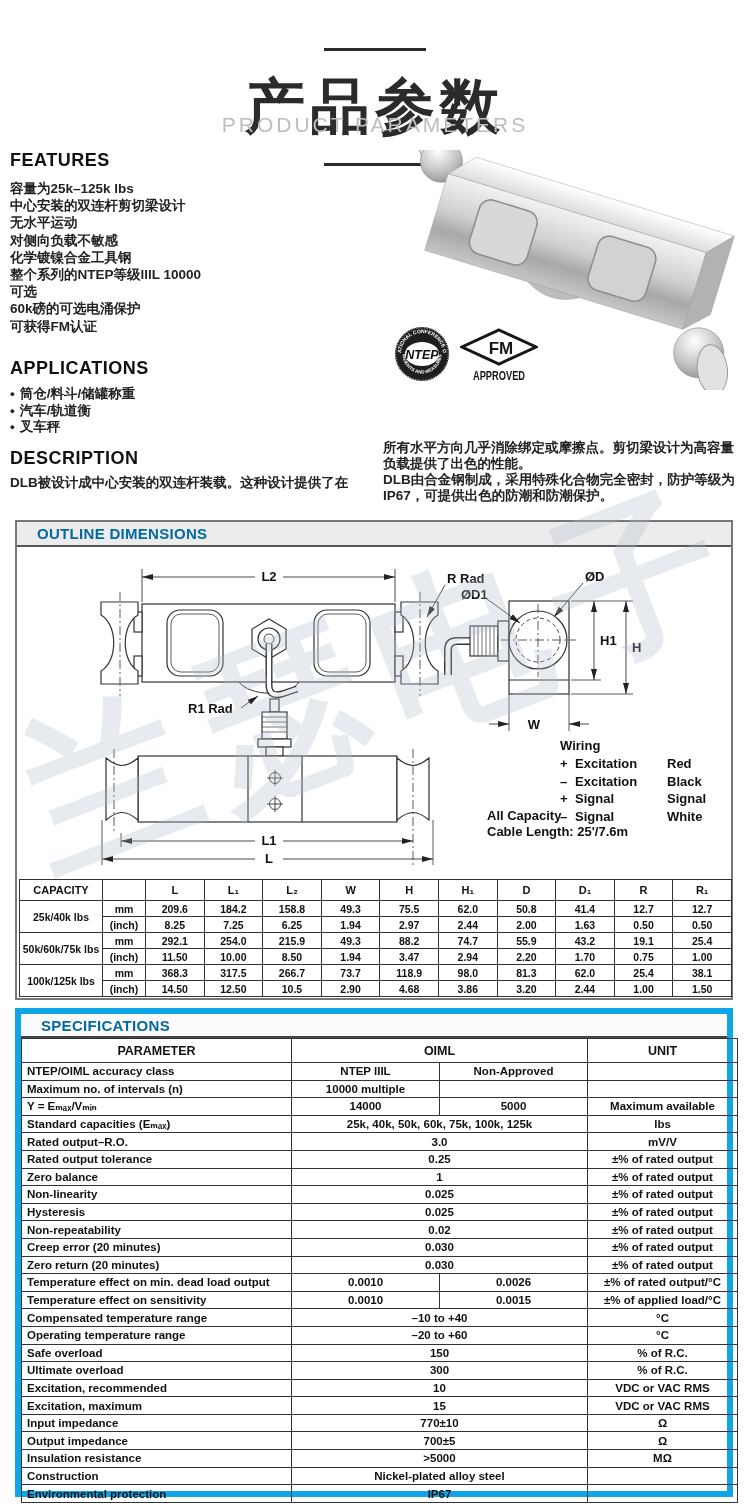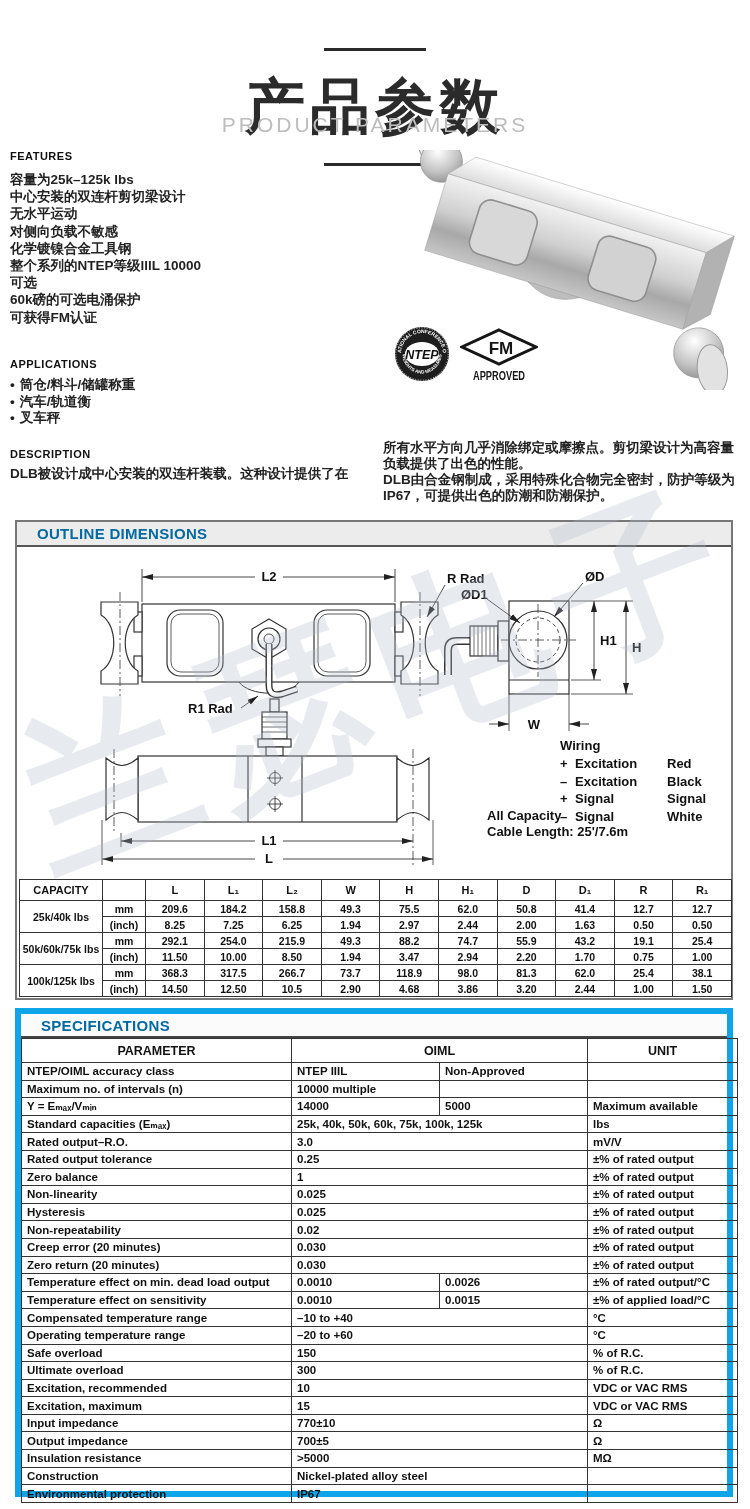--- a/index.html
+++ b/index.html
@@ -8,21 +8,21 @@
     font-family:"Liberation Sans","DejaVu Sans",sans-serif;color:#1c1c1c;
     overflow:hidden;
   }
   
   .title-row{position:absolute;left:0;top:48px;width:750px;display:flex;align-items:center;justify-content:center;gap:26px;flex-direction:column;}
   .title-line{width:102px;height:3px;background:#2a2a2a;}
   .page-title{font-size:60px;font-weight:bold;letter-spacing:5px;color:#2b2b2b;line-height:1;}
   .page-subtitle{position:absolute;left:0;top:113px;width:750px;text-align:center;
     font-size:21px;color:#bdbdbd;letter-spacing:3px;font-weight:500;}
   
-  .sec-heading{font-size:11px;font-weight:bold;letter-spacing:.5px;color:#111;}
+  .sec-heading{font-size:18px;font-weight:bold;letter-spacing:.5px;color:#111;}
   .features{position:absolute;left:10px;top:150px;width:368px;}
   .features .lines{margin-top:9px;font-size:13.5px;font-weight:bold;line-height:17.2px;color:#222;}
   .applications{position:absolute;left:10px;top:358px;width:368px;}
   .applications .items{margin-top:7px;font-size:13.5px;font-weight:bold;line-height:16.5px;color:#222;}
   .bullet{margin-right:5px;}
   .description{position:absolute;left:10px;top:448px;width:366px;}
   .description .intro{margin-top:6px;font-size:13.5px;font-weight:bold;line-height:16px;color:#222;}
   .description-right{position:absolute;left:383px;top:440px;width:362px;font-size:13.5px;font-weight:bold;line-height:16px;color:#222;}
   
   .photo{position:absolute;left:386px;top:150px;width:360px;height:240px;}
@@ -46,21 +46,21 @@
   table.cap{position:absolute;left:1px;right:1px;bottom:1px;width:712px;border-collapse:collapse;table-layout:fixed;margin:0 1px;}
   table.cap th,table.cap td{border:1px solid #333;text-align:center;padding:0;font-weight:bold;color:#111;}
   table.cap th{height:20px;font-size:11px;}
   table.cap td{height:15px;font-size:10.5px;}
   
   table.spec{width:100%;height:465px;border-collapse:collapse;table-layout:fixed;}
   table.spec th,table.spec td{border:1px solid #333;padding:0 5px;color:#111;}
   table.spec th{font-size:12.5px;font-weight:bold;text-align:center;height:23px;}
   table.spec td{font-size:11.5px;font-weight:bold;height:16px;}
   td.p{text-align:left;}
-  td.v,td.u{text-align:left;}
+  td.v,td.u{text-align:center;}
   
   .watermark{position:absolute;left:30px;top:700px;width:760px;font-size:170px;font-weight:bold;
     color:rgba(175,190,205,0.30);letter-spacing:18px;transform:rotate(-21deg);transform-origin:0 50%;
     pointer-events:none;z-index:6;white-space:nowrap;}
   svg text{font-family:"Liberation Sans","DejaVu Sans",sans-serif;}
 </style>
 </head>
 <body>
 
 <div class="title-row">

